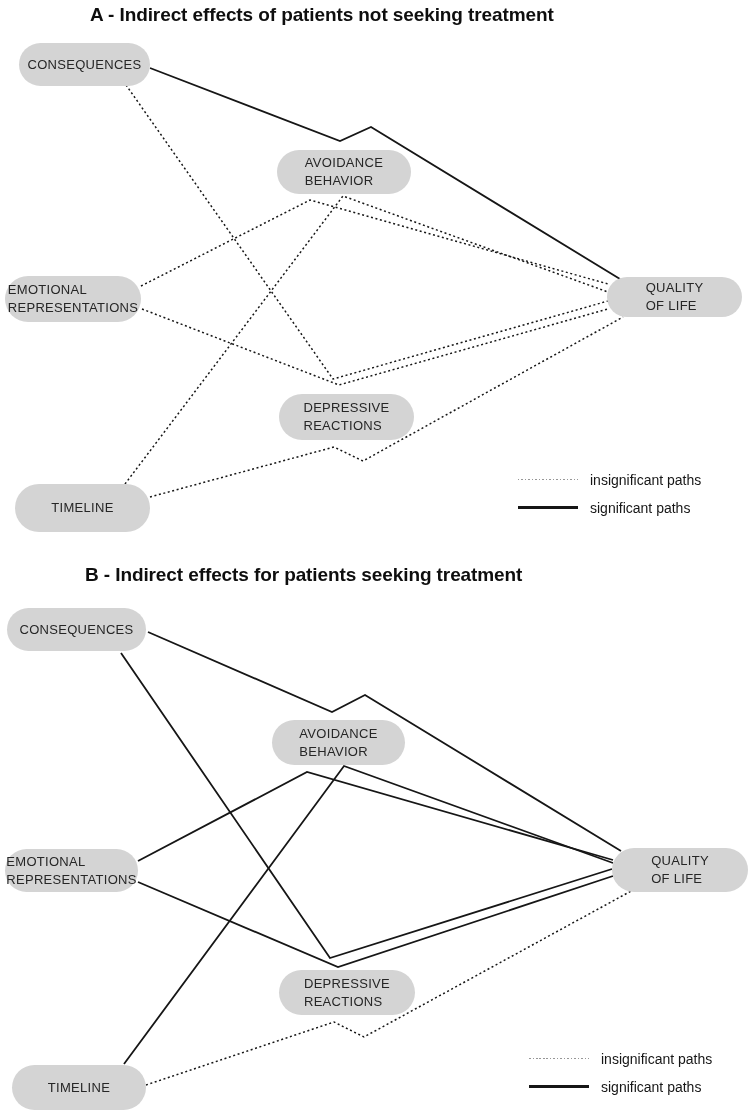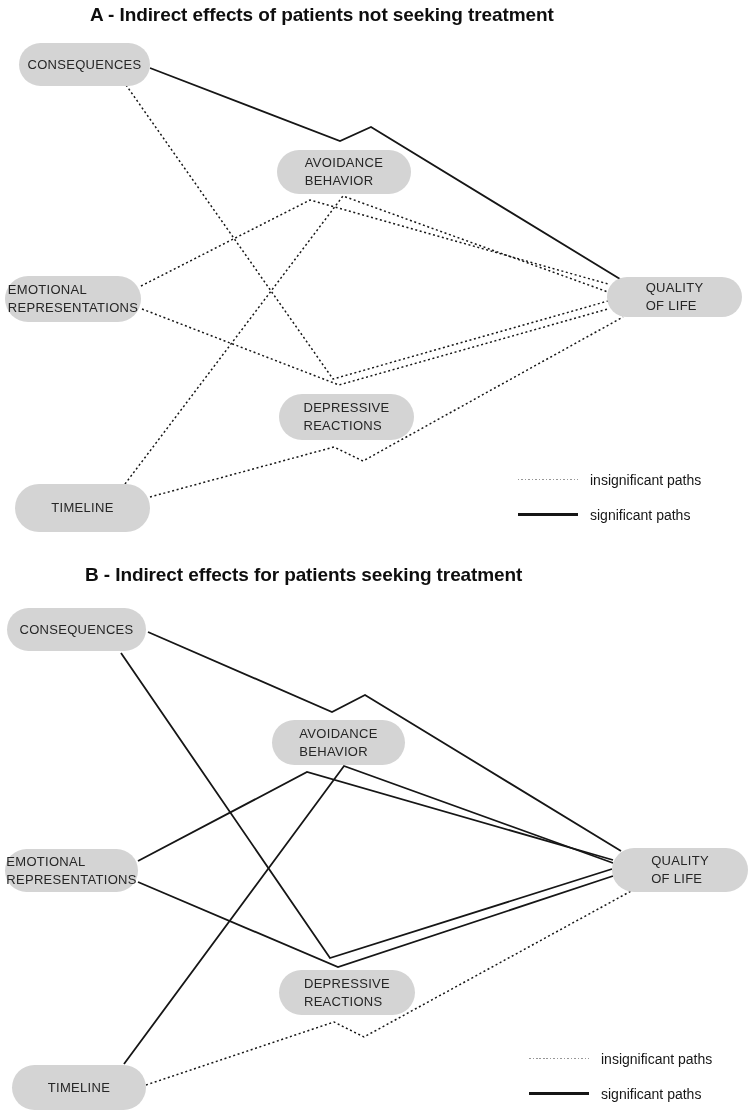--- a/index.html
+++ b/index.html
@@ -23,21 +23,21 @@
     letter-spacing:-0.1px;white-space:nowrap;
   }
   .title-a{left:90px;top:4px;}
   .title-b{left:85px;top:564px;}
   .node{
     position:absolute;background:var(--node-fill);border-radius:24px;
     display:flex;align-items:center;justify-content:center;
     font-size:13px;font-weight:500;letter-spacing:0.3px;line-height:1.35;
     color:var(--node-text);white-space:pre-line;
   }
-  .legend{position:absolute;display:flex;flex-direction:column;gap:20px;}
+  .legend{position:absolute;display:flex;flex-direction:column;gap:13px;}
   .legend-a{left:518px;top:472px;}
   .legend-b{left:529px;top:1051px;}
   .legend-row{display:flex;align-items:center;gap:12px;height:15px;}
   .sample{width:60px;flex:0 0 60px;}
   .sample-dotted{
     height:1.5px;
     background:repeating-linear-gradient(90deg,var(--legend-dotted) 0 1.5px,transparent 1.5px 3.5px);
   }
   .sample-solid{height:3px;background:var(--line);}
   .legend-label{font-size:14px;color:#161616;white-space:nowrap;}

